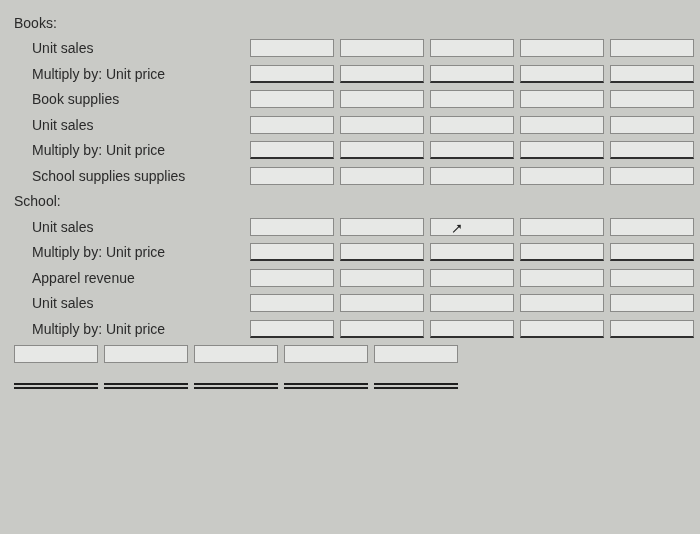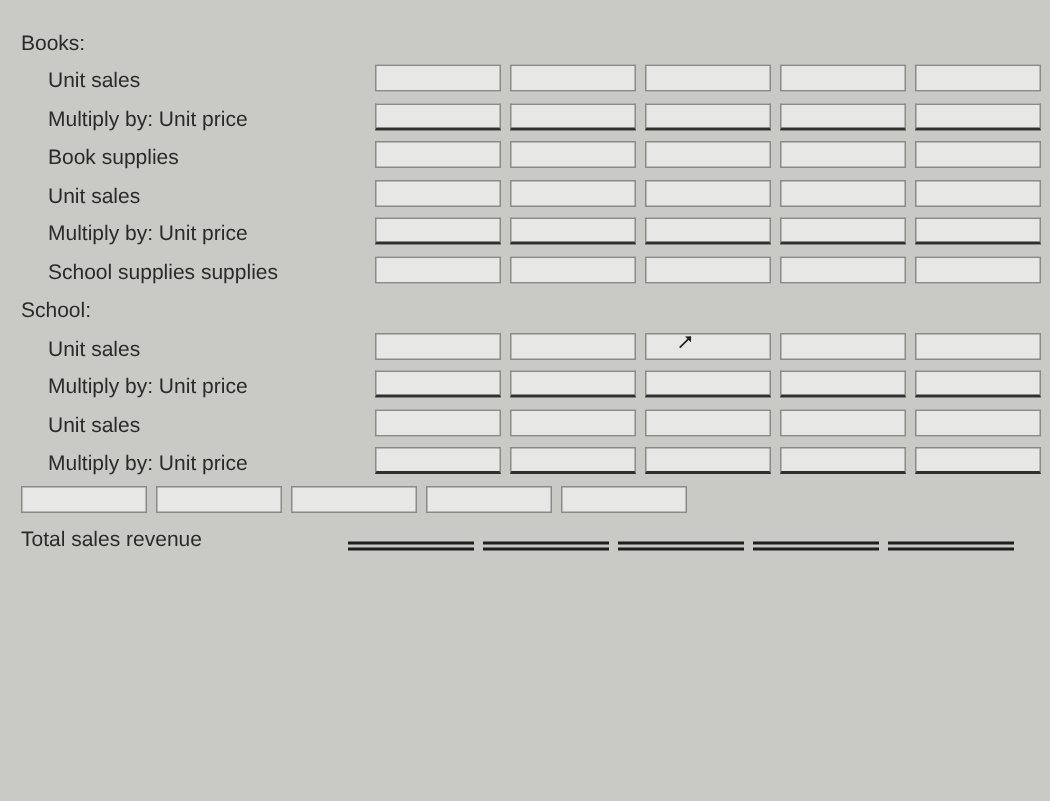--- a/index.html
+++ b/index.html
@@ -4,21 +4,21 @@
 <style>
 html,body{margin:0;padding:0}
 body{
   width:700px;height:534px;
   background:#c9cac6;
   font-family:Arial,Helvetica,sans-serif;
   font-size:14px;color:#2a2a2a;
   box-sizing:border-box;
   padding:10px 10px 0 14px;
 }
-.row{display:flex;align-items:flex-end;height:25.5px}
+.row{display:flex;align-items:center;height:25.5px}
 .lab{flex:0 0 218px;white-space:nowrap}
 .ind1{padding-left:18px}
 .ind0{padding-left:0}
 .cells{display:flex;gap:6px}
 .cell{
   width:84px;height:18px;
   background:#e7e8e6;
   border:1px solid #8a8a88;
   box-sizing:border-box;
 }
@@ -124,20 +124,30 @@
       <div class="lab ind1">Multiply by: Unit price</div>
       <div class="cells">
         <div class="cell"></div>
         <div class="cell"></div>
         <div class="cell"></div>
         <div class="cell"></div>
         <div class="cell"></div>
       </div>
     </div>
     <div class="row ">
+      <div class="lab ind1">Apparel revenue</div>
+      <div class="cells">
+        <div class="cell"></div>
+        <div class="cell"></div>
+        <div class="cell"></div>
+        <div class="cell"></div>
+        <div class="cell"></div>
+      </div>
+    </div>
+    <div class="row ">
       <div class="lab ind1">Unit sales</div>
       <div class="cells">
         <div class="cell"></div>
         <div class="cell"></div>
         <div class="cell"></div>
         <div class="cell"></div>
         <div class="cell"></div>
       </div>
     </div>
     <div class="row mul">
@@ -153,21 +163,20 @@
     <div class="row ">
       <div class="cells">
         <div class="cell"></div>
         <div class="cell"></div>
         <div class="cell"></div>
         <div class="cell"></div>
         <div class="cell"></div>
       </div>
     </div>
     <div class="row tot">
-      <div class="lab ind0">Total sales revenue</div>
       <div class="cells">
         <div class="cell"></div>
         <div class="cell"></div>
         <div class="cell"></div>
         <div class="cell"></div>
         <div class="cell"></div>
       </div>
     </div>
   </div>
 <div class="cursor">⭧</div>

